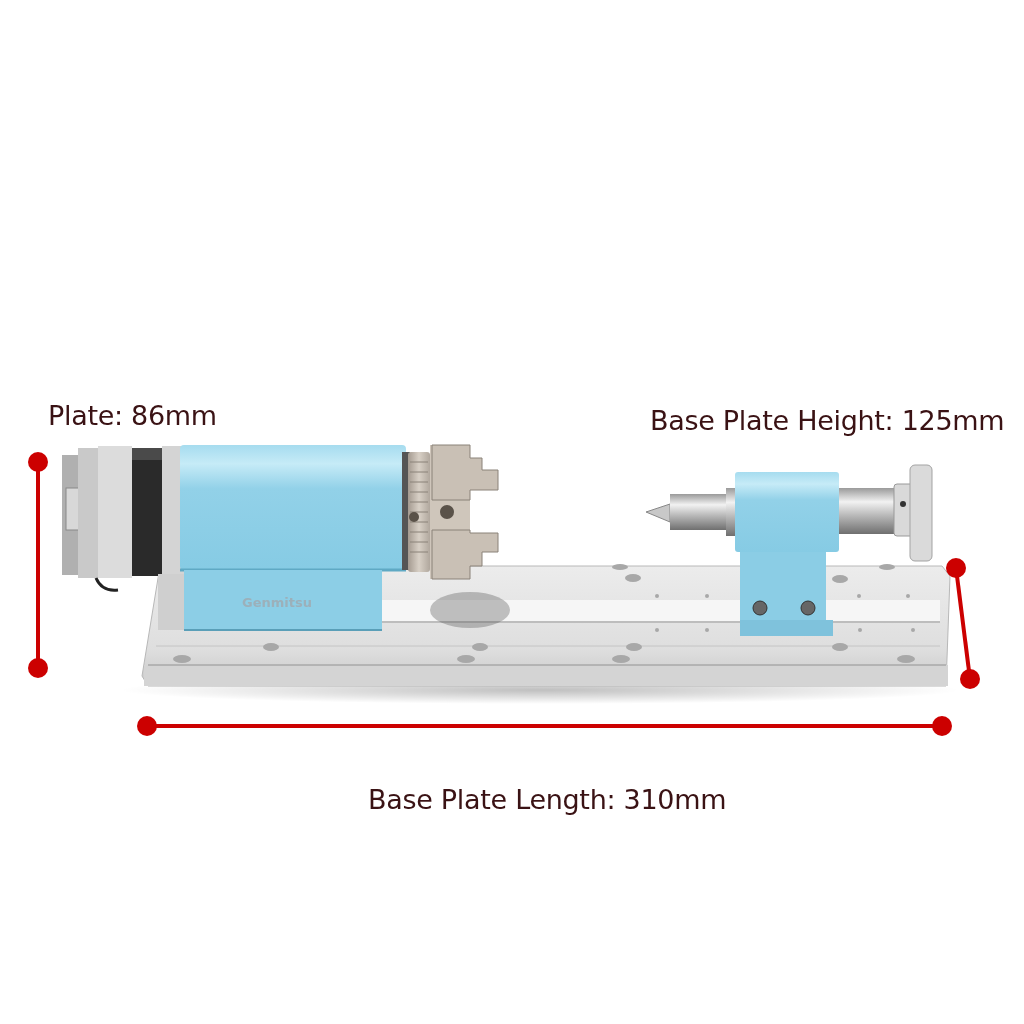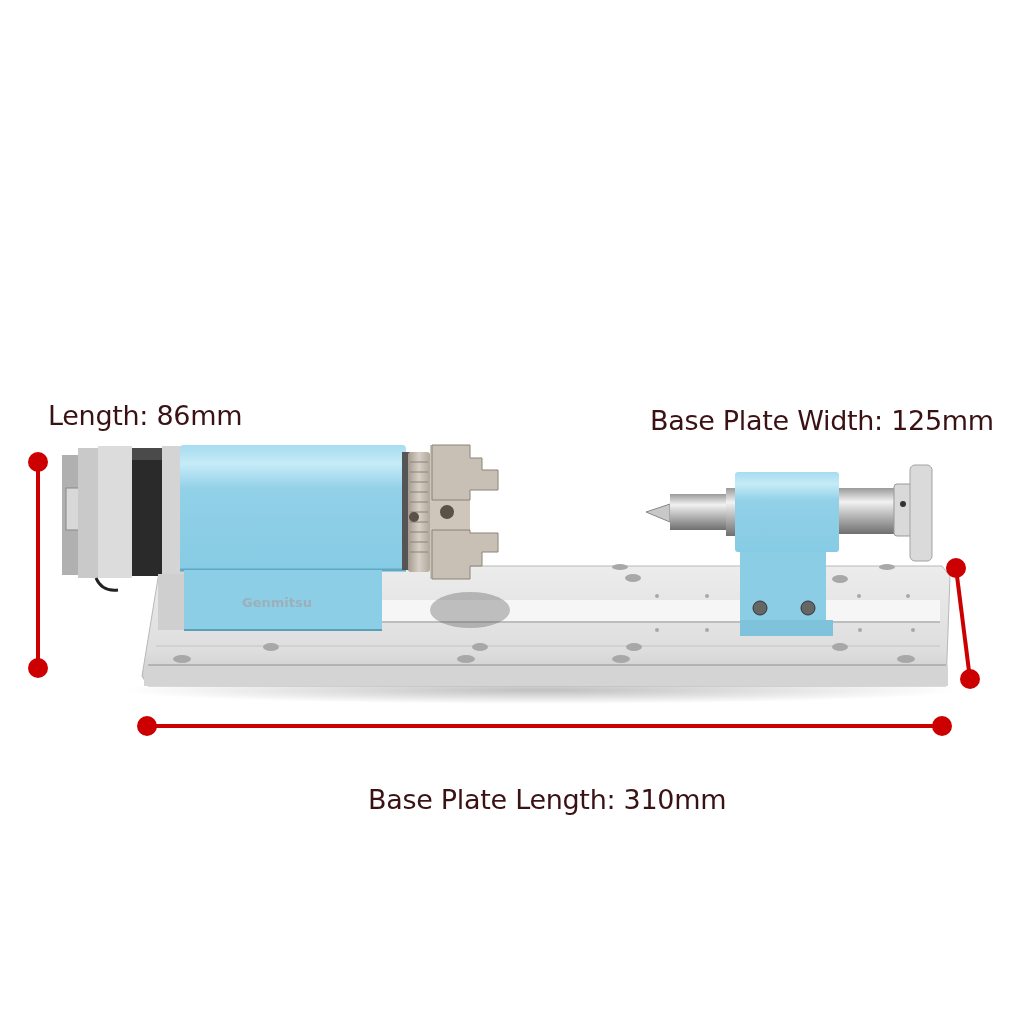--- a/index.html
+++ b/index.html
@@ -143,15 +143,15 @@
     <circle cx="956" cy="568" r="10" fill="#cc0000"></circle>
     <circle cx="970" cy="679" r="10" fill="#cc0000"></circle>
   </g>
   <g>
     <line x1="147" y1="726" x2="942" y2="726" stroke="#cc0000" stroke-width="4"></line>
     <circle cx="147" cy="726" r="10" fill="#cc0000"></circle>
     <circle cx="942" cy="726" r="10" fill="#cc0000"></circle>
   </g>
 </svg>
 
-<div class="label" style="left:48px;top:400px;">Length: 86mm</div>
-<div class="label" style="left:650px;top:405px;">Base Plate Width: 125mm</div>
+<div class="label" style="left:48px;top:400px;">Plate: 86mm</div>
+<div class="label" style="left:650px;top:405px;">Base Plate Height: 125mm</div>
 <div class="label" style="left:368px;top:784px;">Base Plate Length: 310mm</div>
 
 </body></html>

